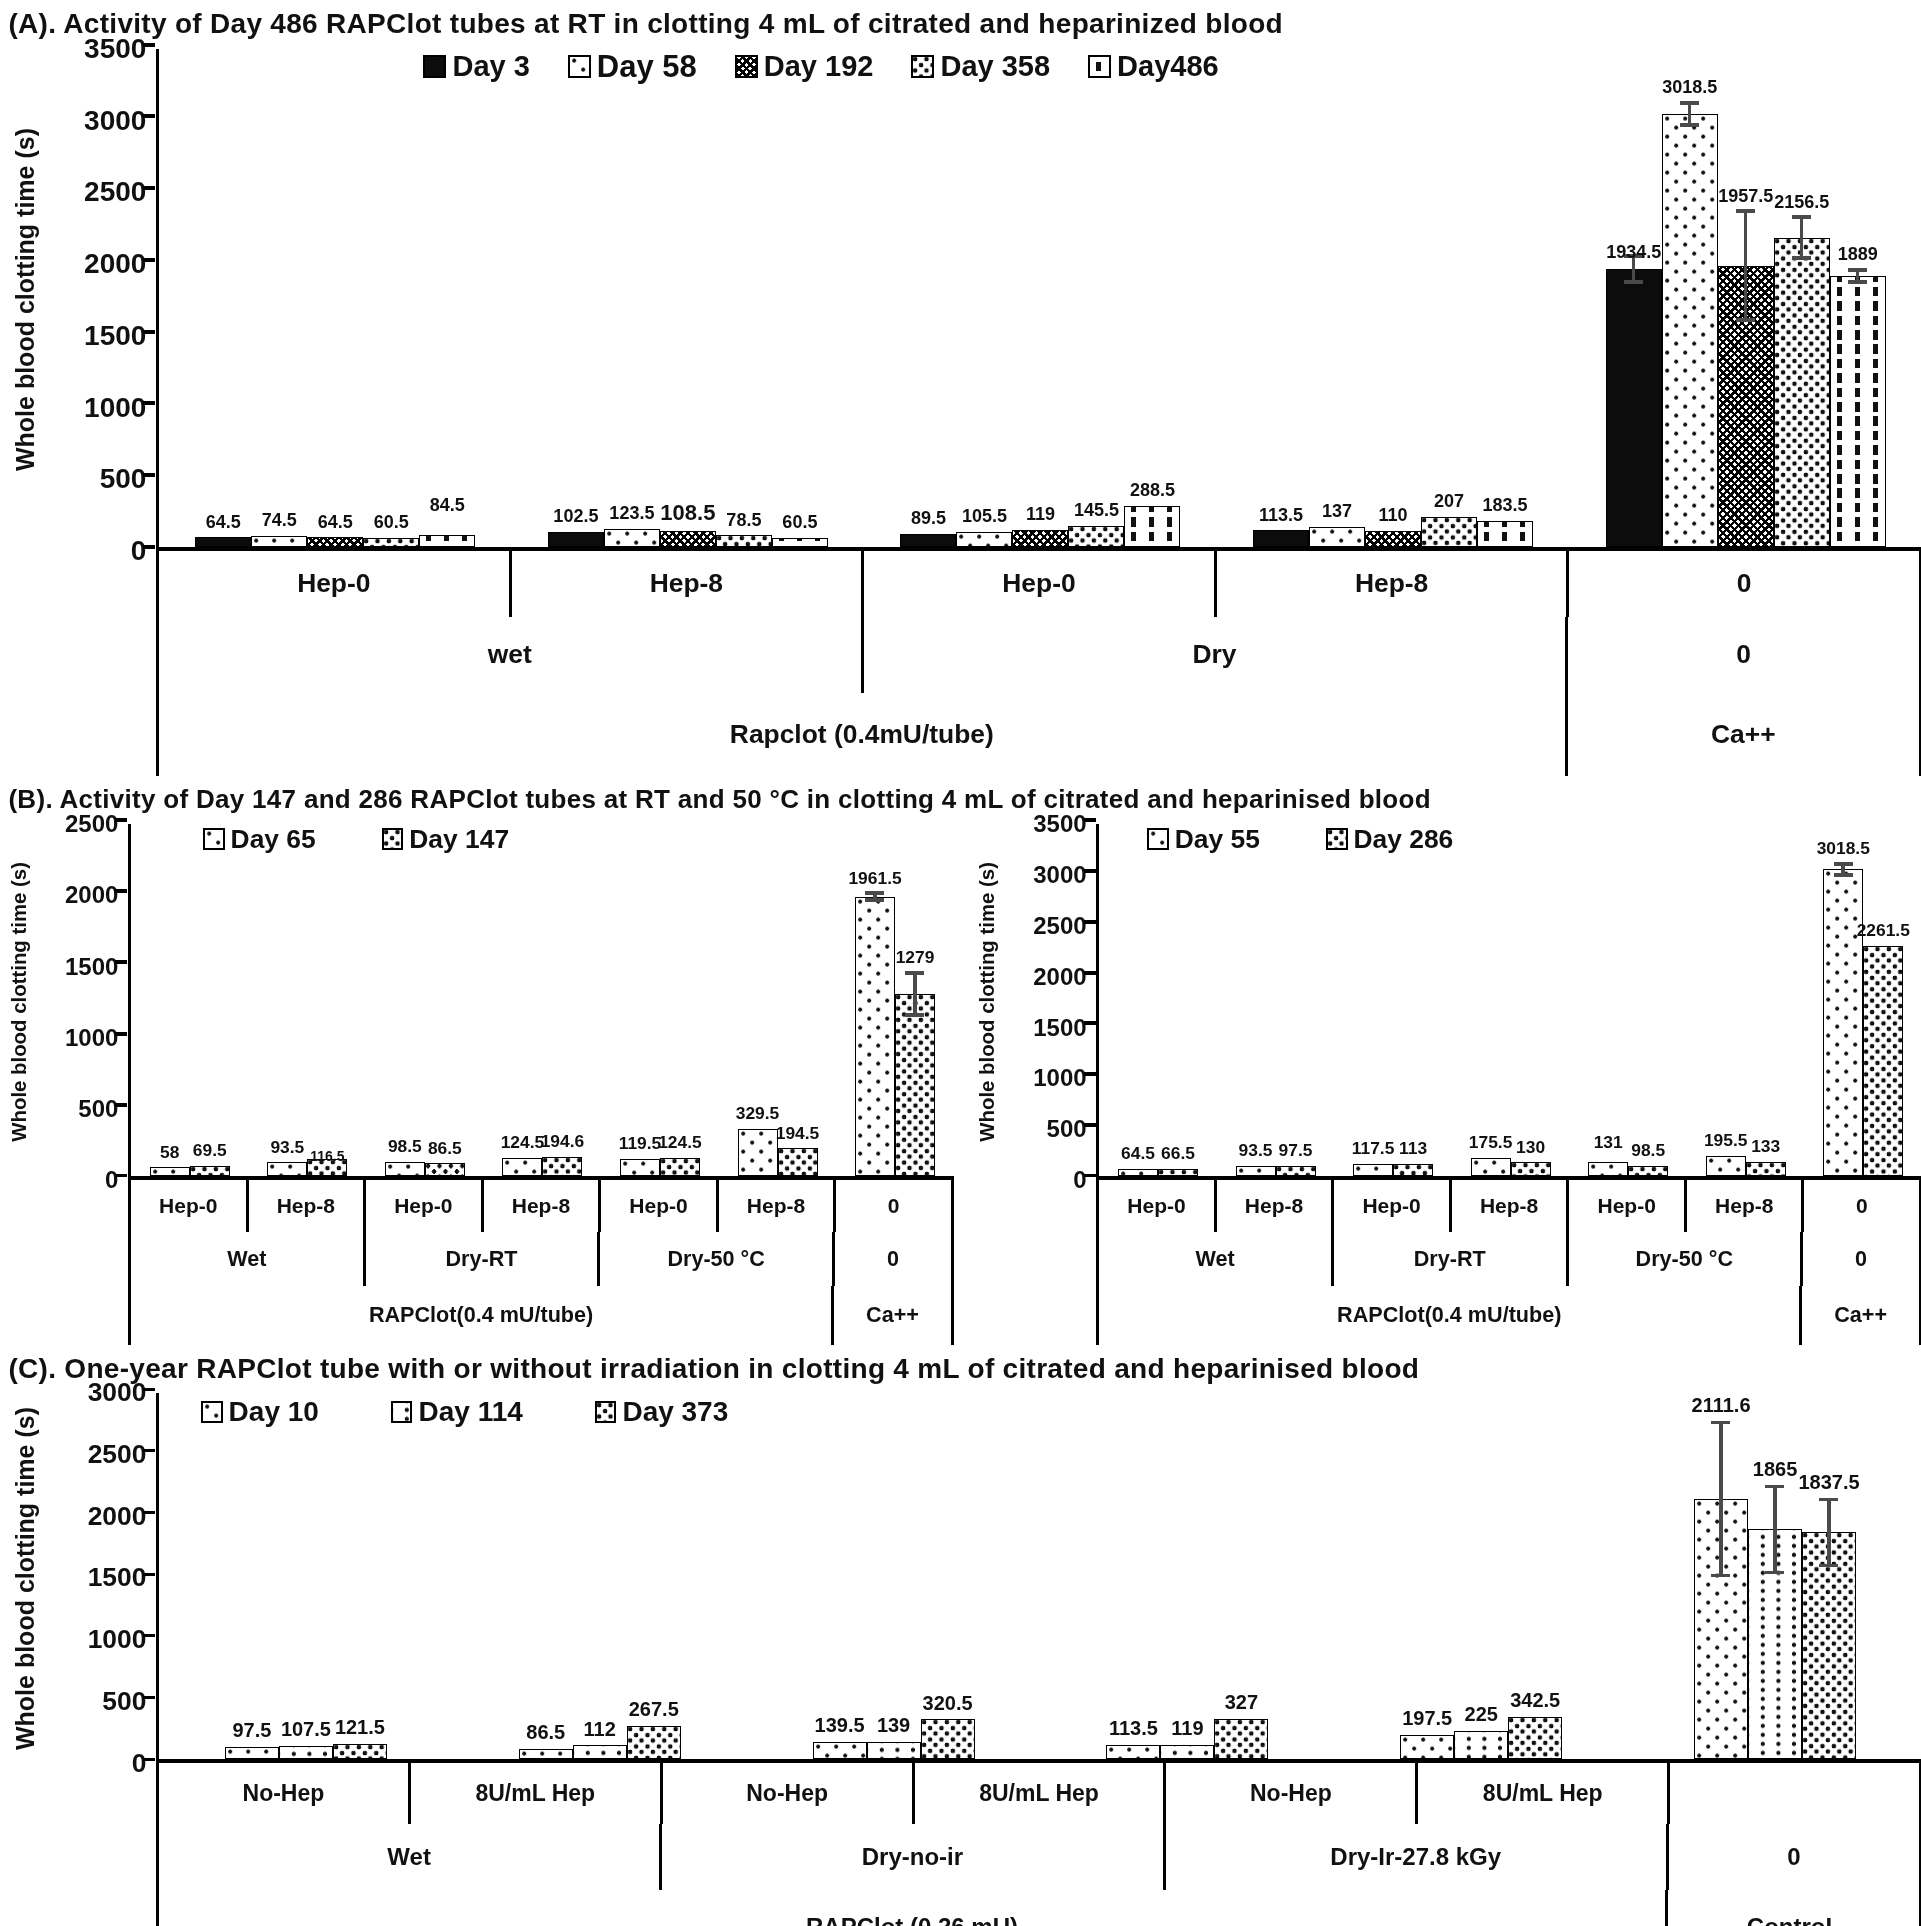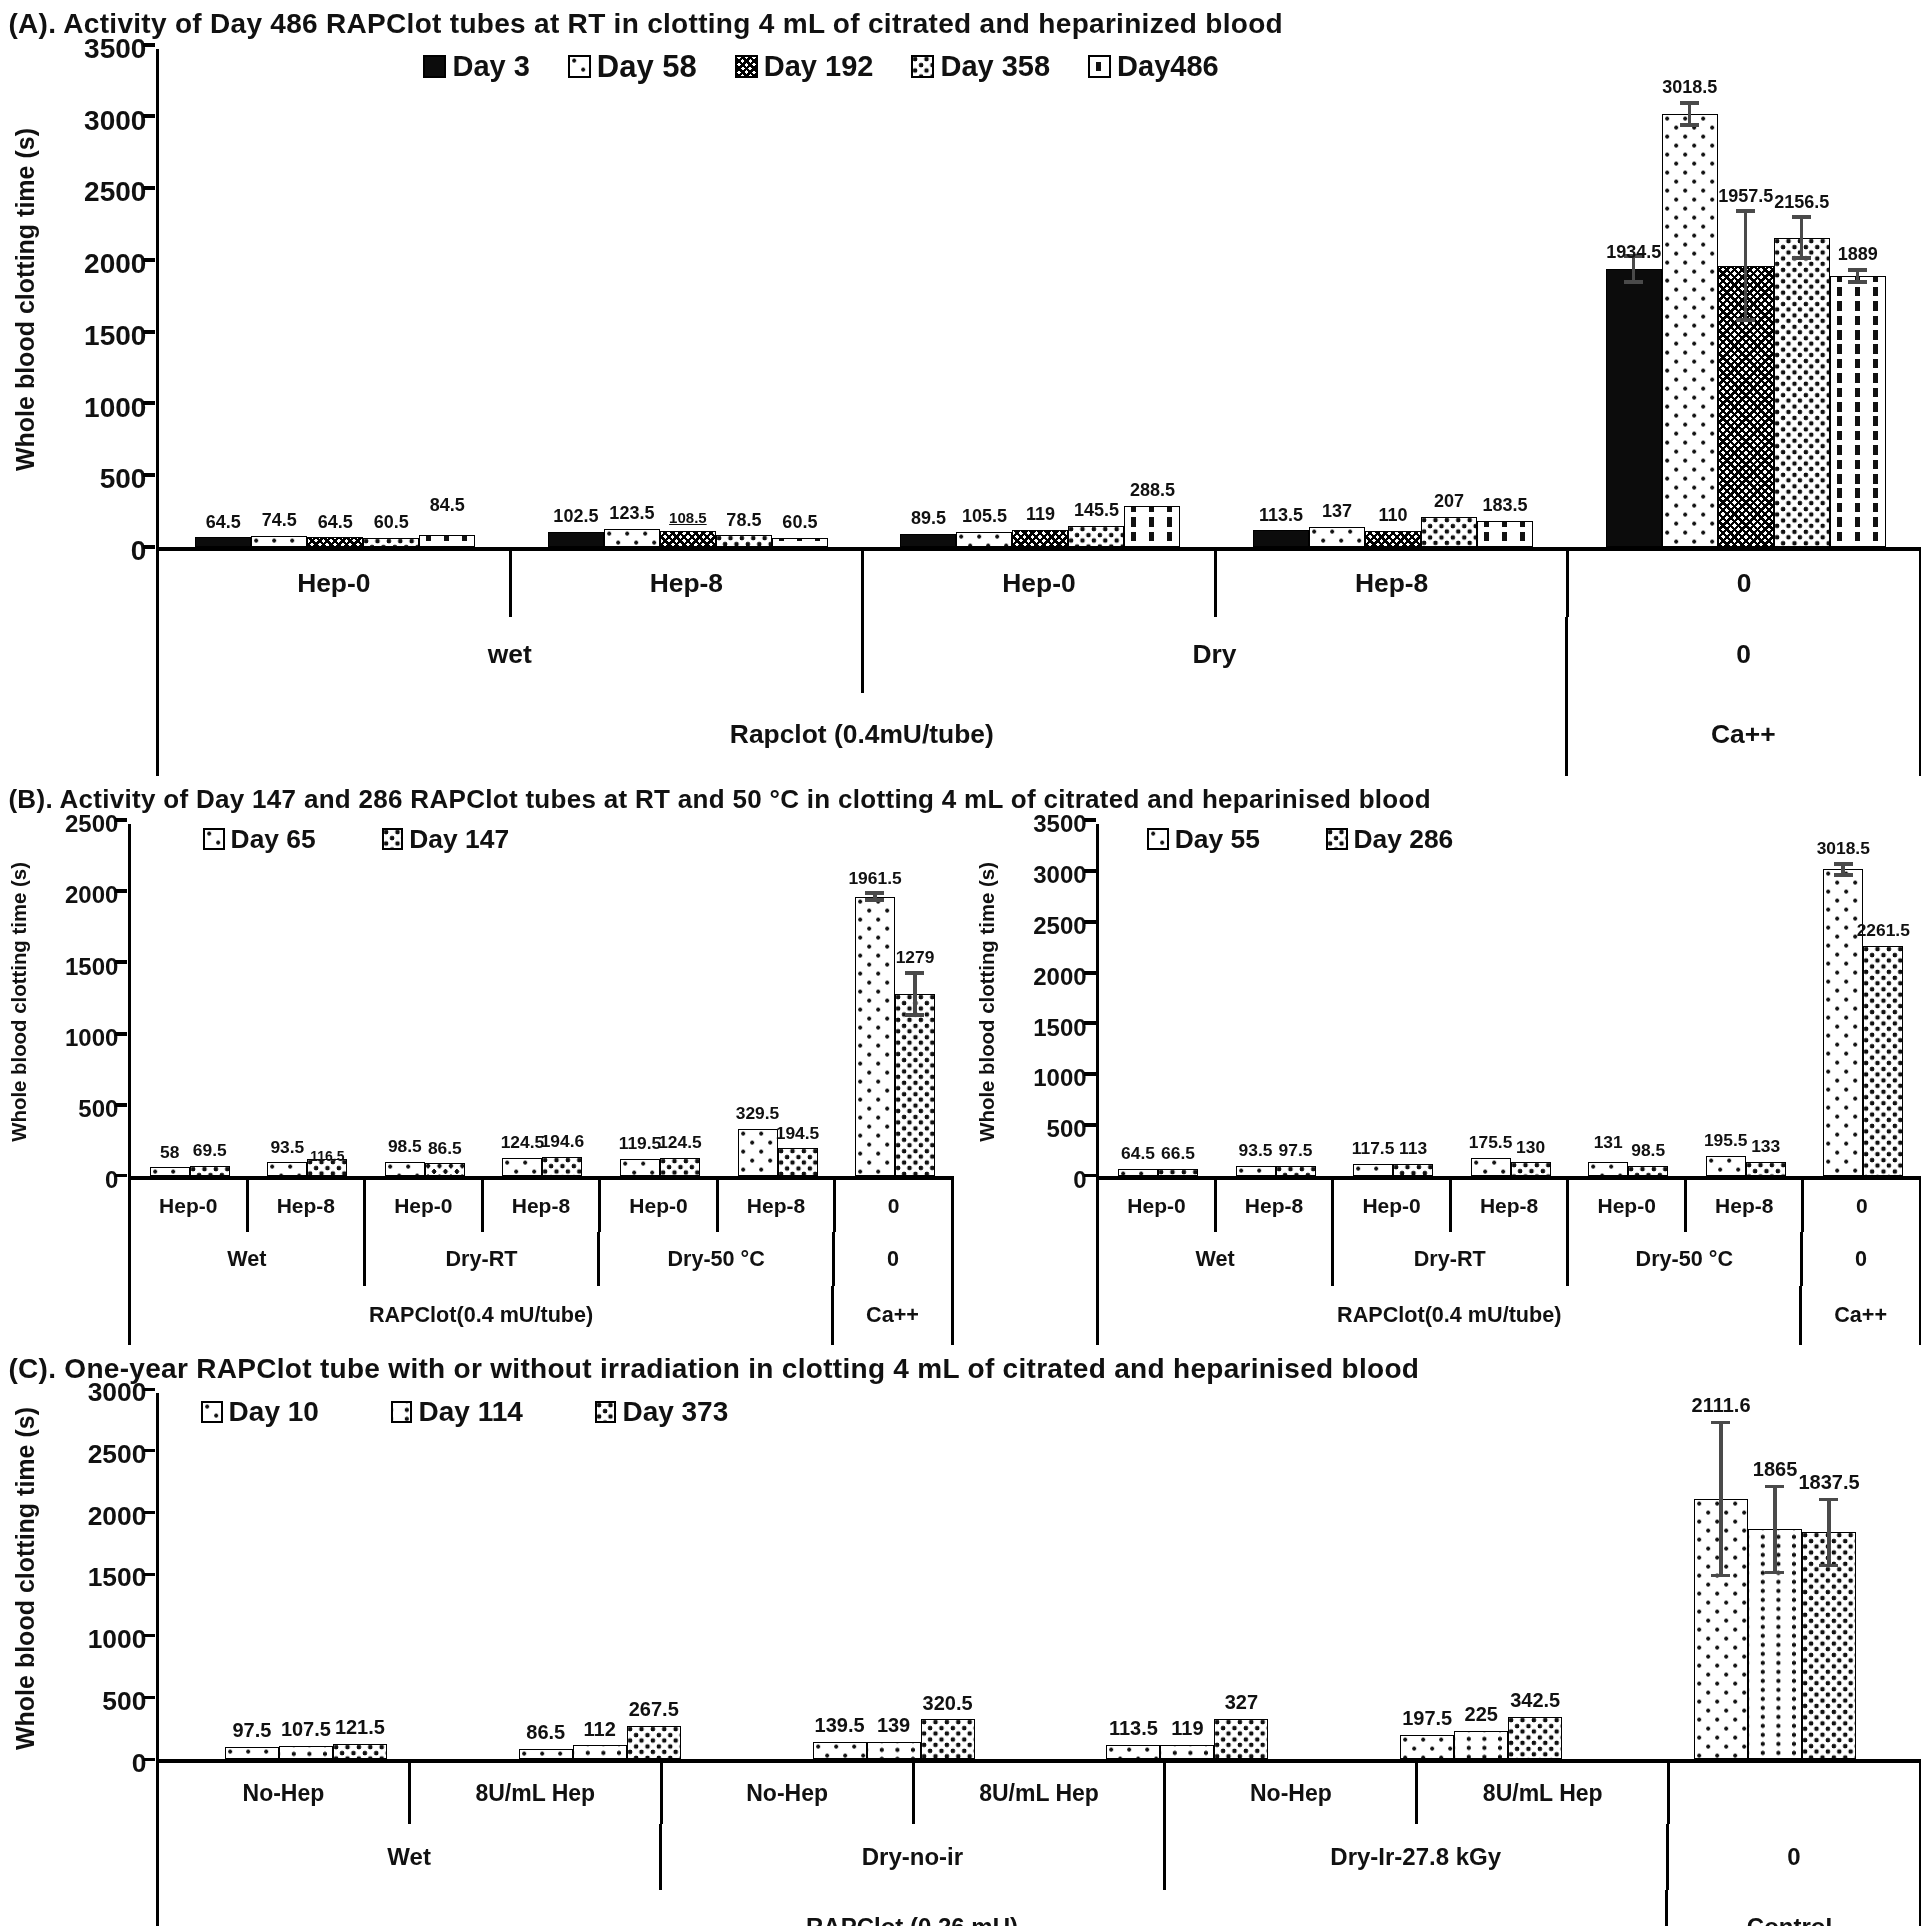--- a/index.html
+++ b/index.html
@@ -96,21 +96,21 @@
                 <div class="bcell" style="width: 56px;">
                   <div class="bar p-solid" style="height: 14.7px;"></div>
                   <div class="vlab" style="font-size: 18px; bottom: 19.5px;">102.5</div>
                 </div>
                 <div class="bcell" style="width: 56px;">
                   <div class="bar p-dots1" style="height: 17.7px;"></div>
                   <div class="vlab" style="font-size: 18px; bottom: 22.5px;">123.5</div>
                 </div>
                 <div class="bcell" style="width: 56px;">
                   <div class="bar p-hatch" style="height: 15.6px;"></div>
-                  <div class="vlab" style="font-size: 15px; bottom: 20.4px; text-decoration: underline;">108.5</div>
+                  <div class="vlab" style="font-size: 22px; bottom: 20.4px;">108.5</div>
                 </div>
                 <div class="bcell" style="width: 56px;">
                   <div class="bar p-dots2" style="height: 11.3px;"></div>
                   <div class="vlab" style="font-size: 18px; bottom: 16px;">78.5</div>
                 </div>
                 <div class="bcell" style="width: 56px;">
                   <div class="bar p-vdash" style="height: 8.7px;"></div>
                   <div class="vlab" style="font-size: 18px; bottom: 13.5px;">60.5</div>
                 </div>
               </div>

